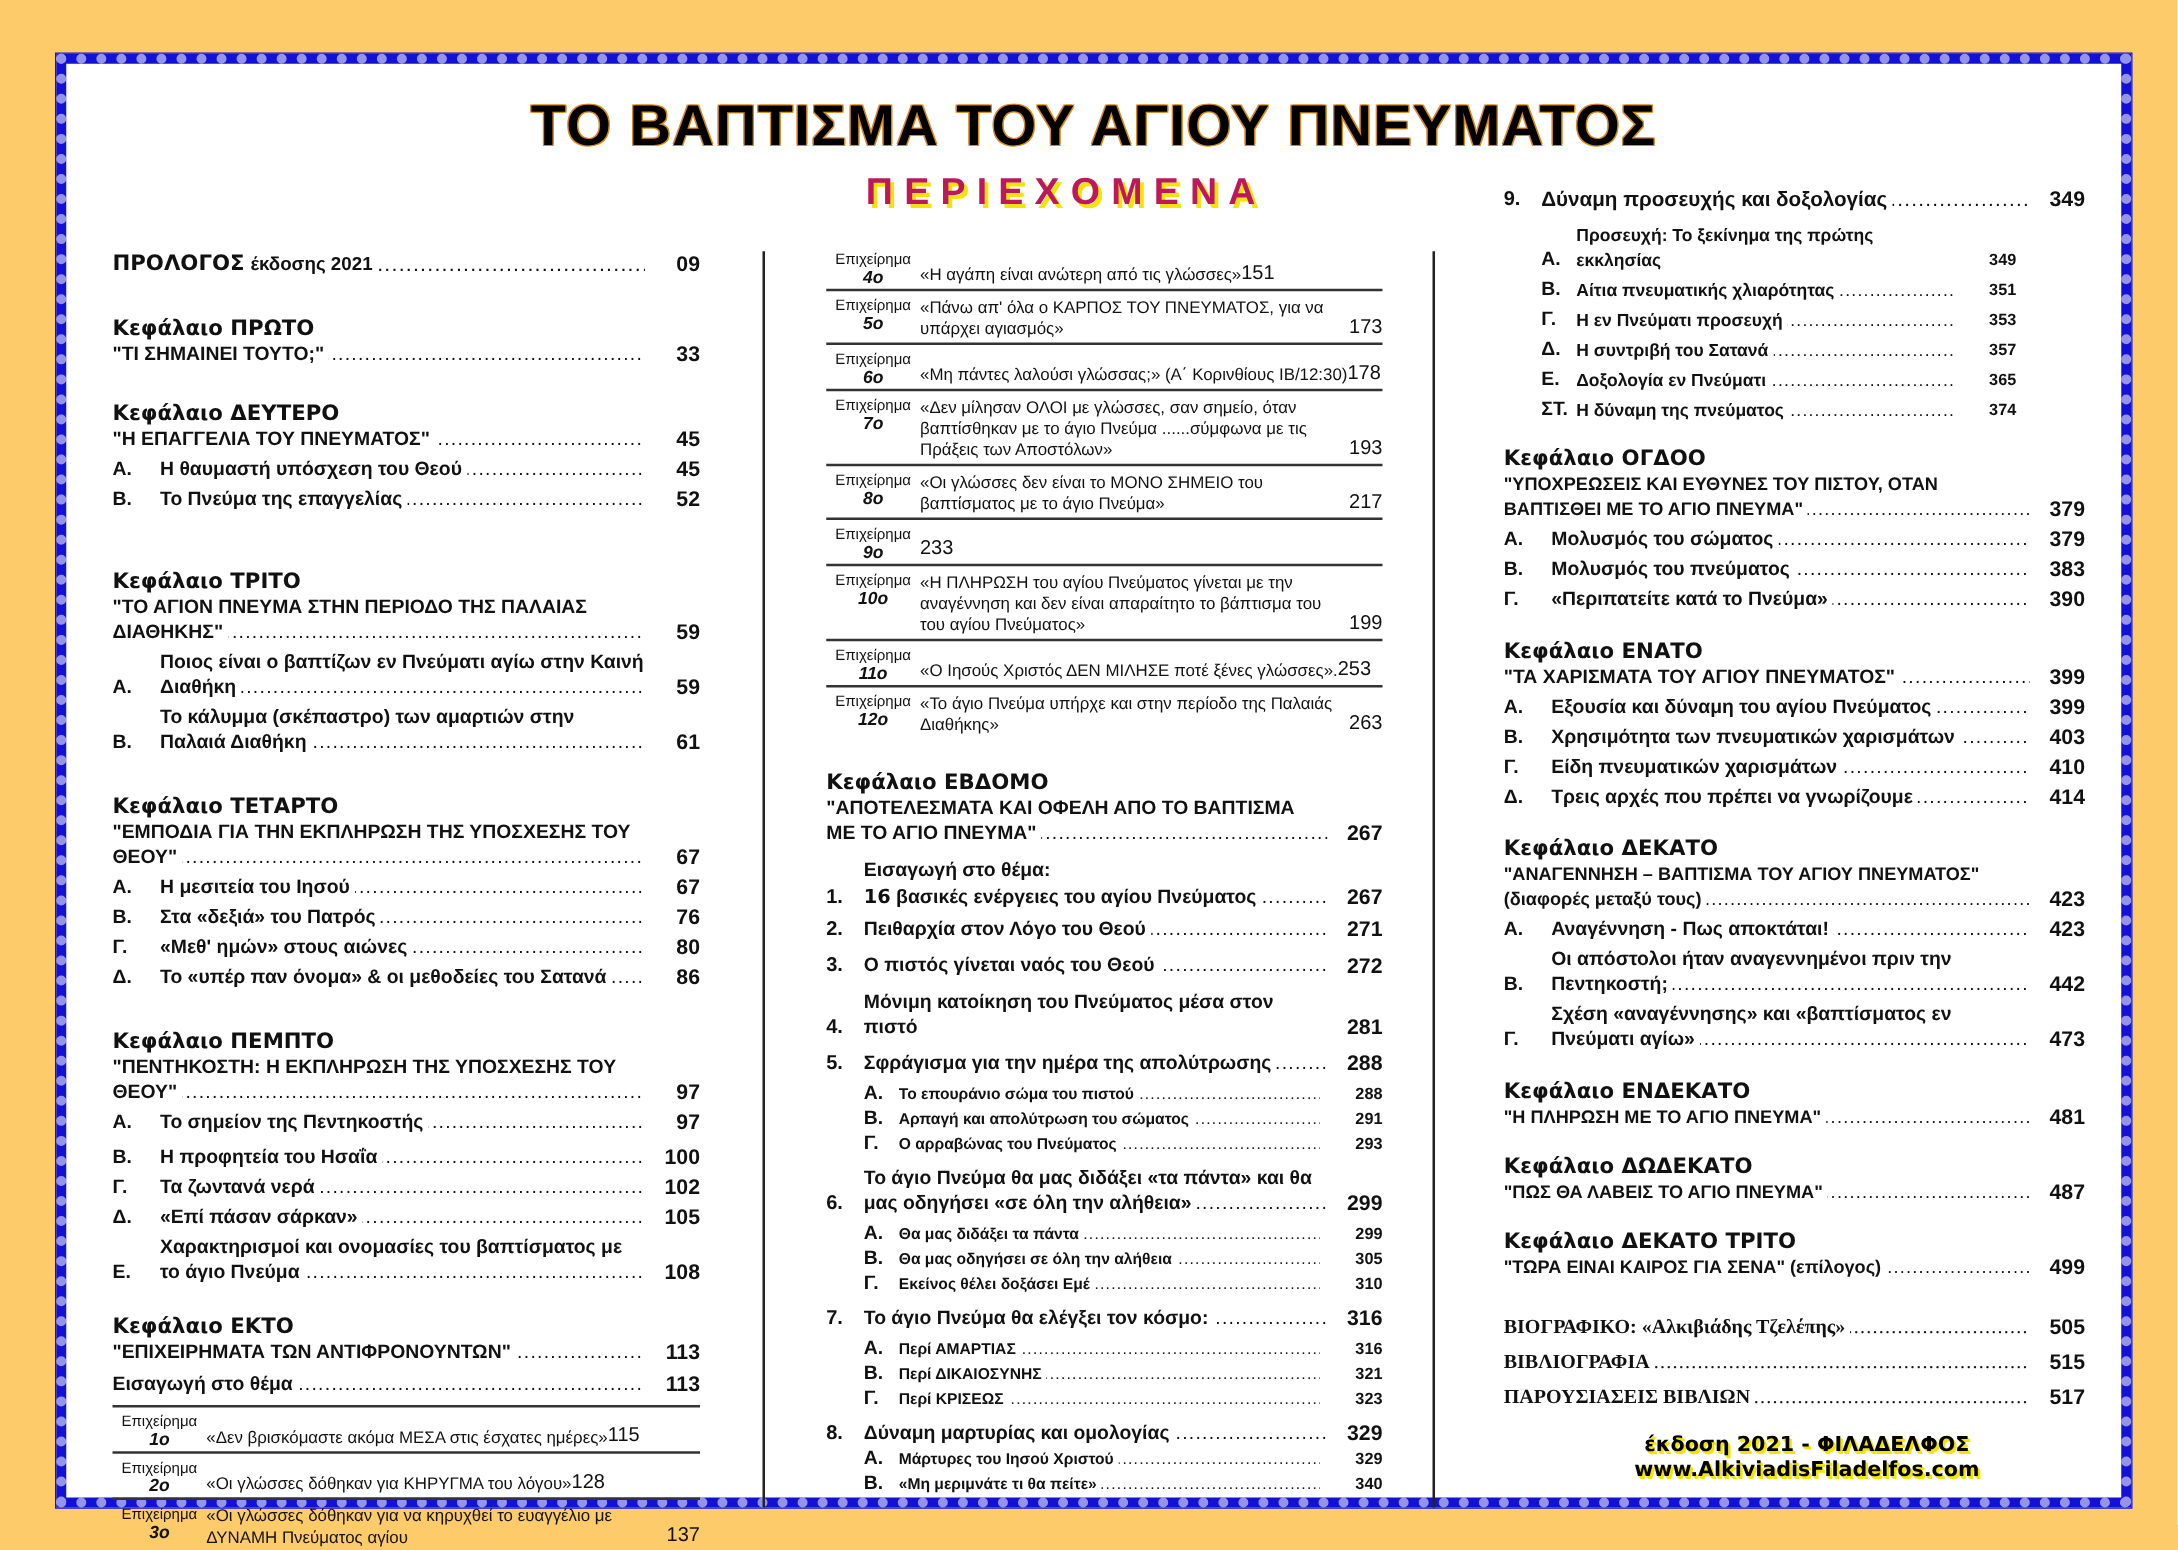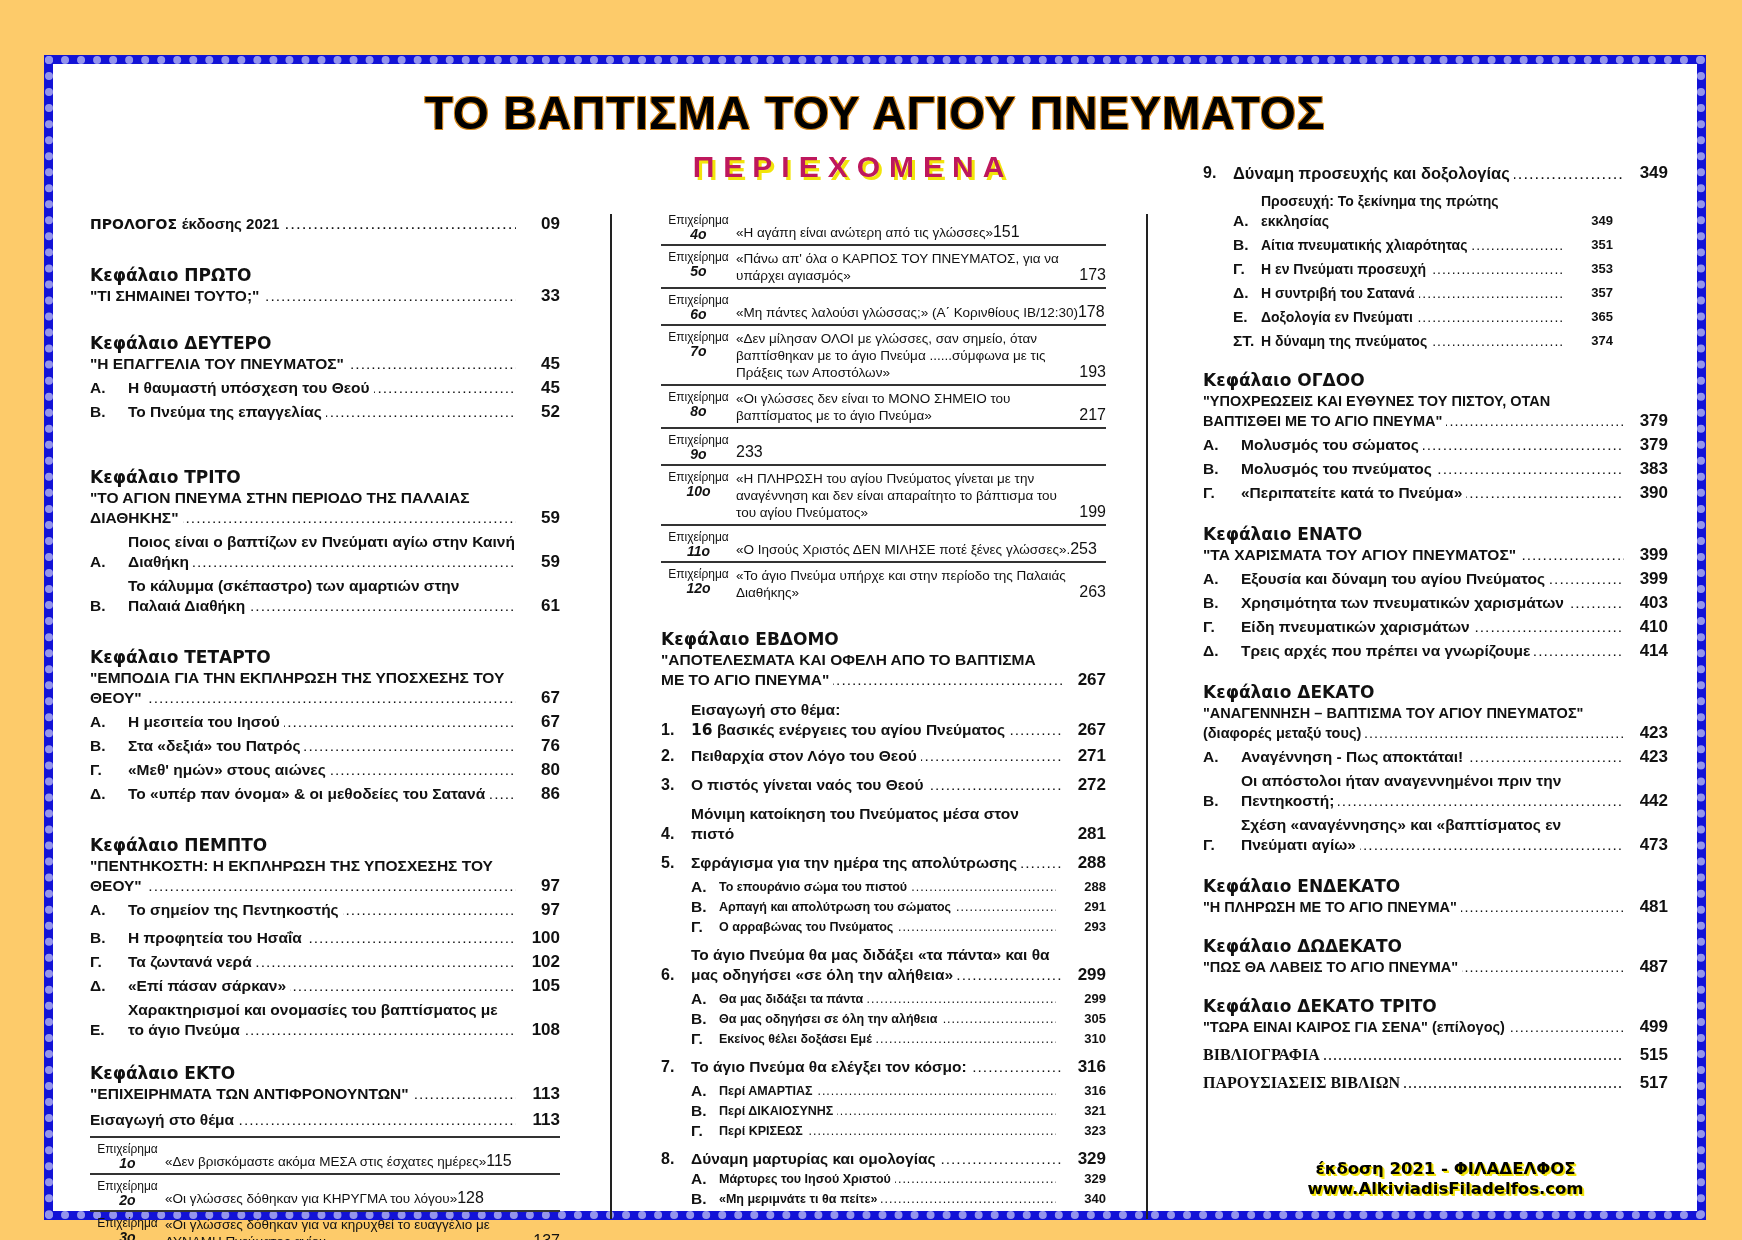--- a/index.html
+++ b/index.html
@@ -5,21 +5,21 @@
   * { box-sizing: border-box; margin: 0; padding: 0; }
   html, body { width: 1742px; height: 1240px; overflow: hidden; }
   body {
     background: #fdcb6a;
     font-family: "Liberation Sans", "DejaVu Sans", sans-serif;
     color: #111;
     position: relative;
   }
   .frame {
     position: absolute;
-    left: 45px; top: 56px;
+    left: 45px; top: 43px;
     width: 1660px; height: 1163px;
     background: #ffffff;
     border: 8px solid #1212d6;
     outline: 1px solid #1212d6;
   }
   .frame::before {
     content: "";
     position: absolute;
     inset: -8px;
     border: 8px dotted #ffffff;
@@ -75,21 +75,21 @@
     content: "..............................................................................................................................................................";
     position: absolute;
     left: 0; bottom: 0;
     white-space: nowrap;
     letter-spacing: 1px;
     font-weight: 400;
     z-index: 0;
   }
   .row .pg { width: 44px; text-align: right; font-size: 17px; font-weight: 700; }
   .prologue { font-size: 17px; margin-top: 55px; }
-  .prologue .big { font-weight: 900; font-family: "DejaVu Sans", sans-serif; font-size: 14px; }
+  .prologue .big { font-weight: 900; font-family: "DejaVu Sans", sans-serif; font-size: 17px; }
   .prologue .small { font-weight: 700; font-size: 15px; }
   .chap-h {
     font-family: "DejaVu Sans", sans-serif;
     font-weight: 900;
     font-size: 17px;
     margin-top: 22px;
     line-height: 22px;
   }
   .chap-t { font-size: 15.5px; font-weight: 700; }
   .sub { margin-top: 4px; }
@@ -531,20 +531,24 @@
     <div class="row chap-t" style="font-size:14.5px">
       <div class="lbl dots"><span class="txt">"ΠΩΣ ΘΑ ΛΑΒΕΙΣ ΤΟ ΑΓΙΟ ΠΝΕΥΜΑ"</span></div>
       <div class="pg">487</div>
     </div>
     <div class="chap-h" style="margin-top:18px">Κεφάλαιο ΔΕΚΑΤΟ ΤΡΙΤΟ</div>
     <div class="row chap-t" style="font-size:14.5px">
       <div class="lbl dots"><span class="txt">"ΤΩΡΑ ΕΙΝΑΙ ΚΑΙΡΟΣ ΓΙΑ ΣΕΝΑ" (επίλογος)</span></div>
       <div class="pg">499</div>
     </div>
 
+    <div class="row serif" style="margin-top:28px; font-size:16px">
+      <div class="lbl dots"><span class="txt">ΒΙΟΓΡΑΦΙΚΟ: «Αλκιβιάδης Τζελέπης»</span></div>
+      <div class="pg" style="font-family:'Liberation Sans',sans-serif">505</div>
+    </div>
     <div class="row serif" style="margin-top:8px; font-size:16px">
       <div class="lbl dots"><span class="txt">ΒΙΒΛΙΟΓΡΑΦΙΑ</span></div>
       <div class="pg" style="font-family:'Liberation Sans',sans-serif">515</div>
     </div>
     <div class="row serif" style="margin-top:8px; font-size:16px">
       <div class="lbl dots"><span class="txt">ΠΑΡΟΥΣΙΑΣΕΙΣ ΒΙΒΛΙΩΝ</span></div>
       <div class="pg" style="font-family:'Liberation Sans',sans-serif">517</div>
     </div>
   </div>
 

